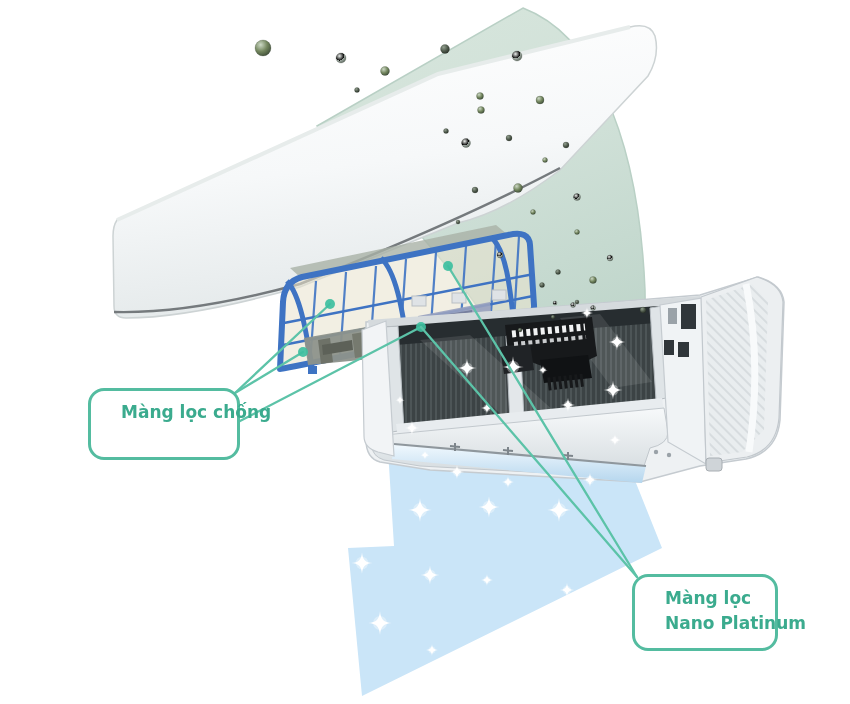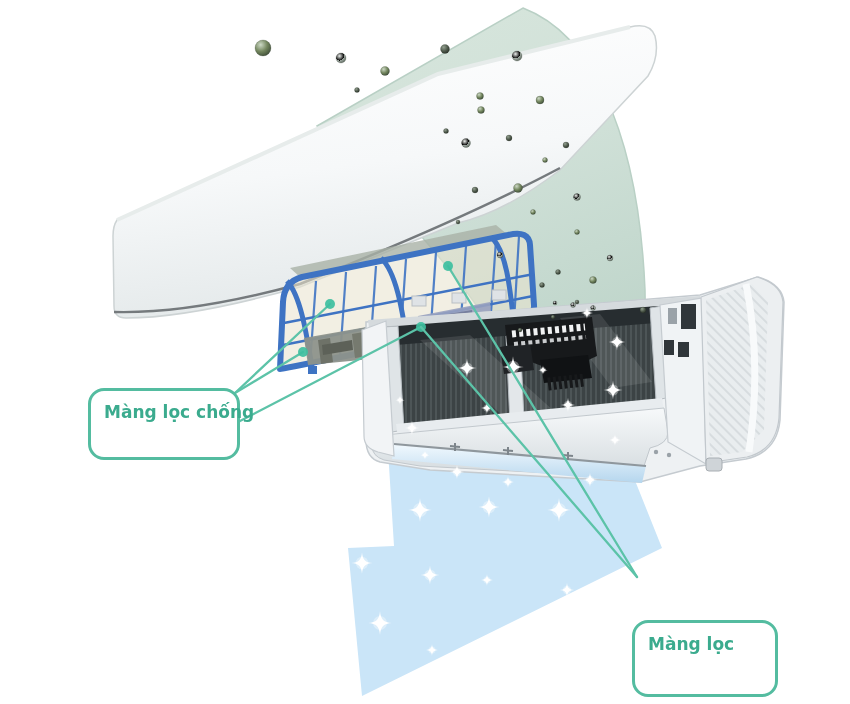--- a/index.html
+++ b/index.html
@@ -4,25 +4,25 @@
 <style>
   html,body{margin:0;padding:0;background:#ffffff;}
   .stage{
     position:relative;width:850px;height:704px;background:#ffffff;overflow:hidden;
     font-family:"DejaVu Sans","Liberation Sans",sans-serif;
   }
   .stage svg{position:absolute;left:0;top:0;}
   .callout{
     position:absolute;background:#ffffff;border:3px solid #54bca0;border-radius:16px;
     color:#3bab8e;font-weight:bold;font-size:17px;line-height:1.45;
-    padding:9px 13px;box-sizing:border-box;
+    padding:9px 30px;box-sizing:border-box;
   }
   .callout .cl-line{white-space:nowrap;}
   #callout-anti-mold{left:88px;top:388px;width:152px;height:72px;}
-  #callout-nano-platinum{left:632px;top:574px;width:146px;height:77px;margin-top:46px;}
+  #callout-nano-platinum{left:632px;top:574px;width:146px;height:77px;}
 </style>
 </head>
 <body>
 
 <div class="stage">
 <svg width="850" height="704" viewBox="0 0 850 704">
   <defs>
     <linearGradient id="panelGrad" x1="0" y1="0" x2="0.25" y2="1">
       <stop offset="0" stop-color="#ffffff"></stop>
       <stop offset="0.55" stop-color="#f6f8f9"></stop>
@@ -315,14 +315,15 @@
         <circle cx="448" cy="266" r="5" fill="#3ebfa0" opacity="0.92"></circle>
       </g>
 </svg>
 
 <div class="callout" id="callout-anti-mold">
   <div class="cl-line">Màng lọc chống</div>
 </div>
 
 <div class="callout" id="callout-nano-platinum">
   <div class="cl-line">Màng lọc</div>
+  <div class="cl-line">Nano Platinum</div>
 </div>
 </div>
 
 </body></html>

